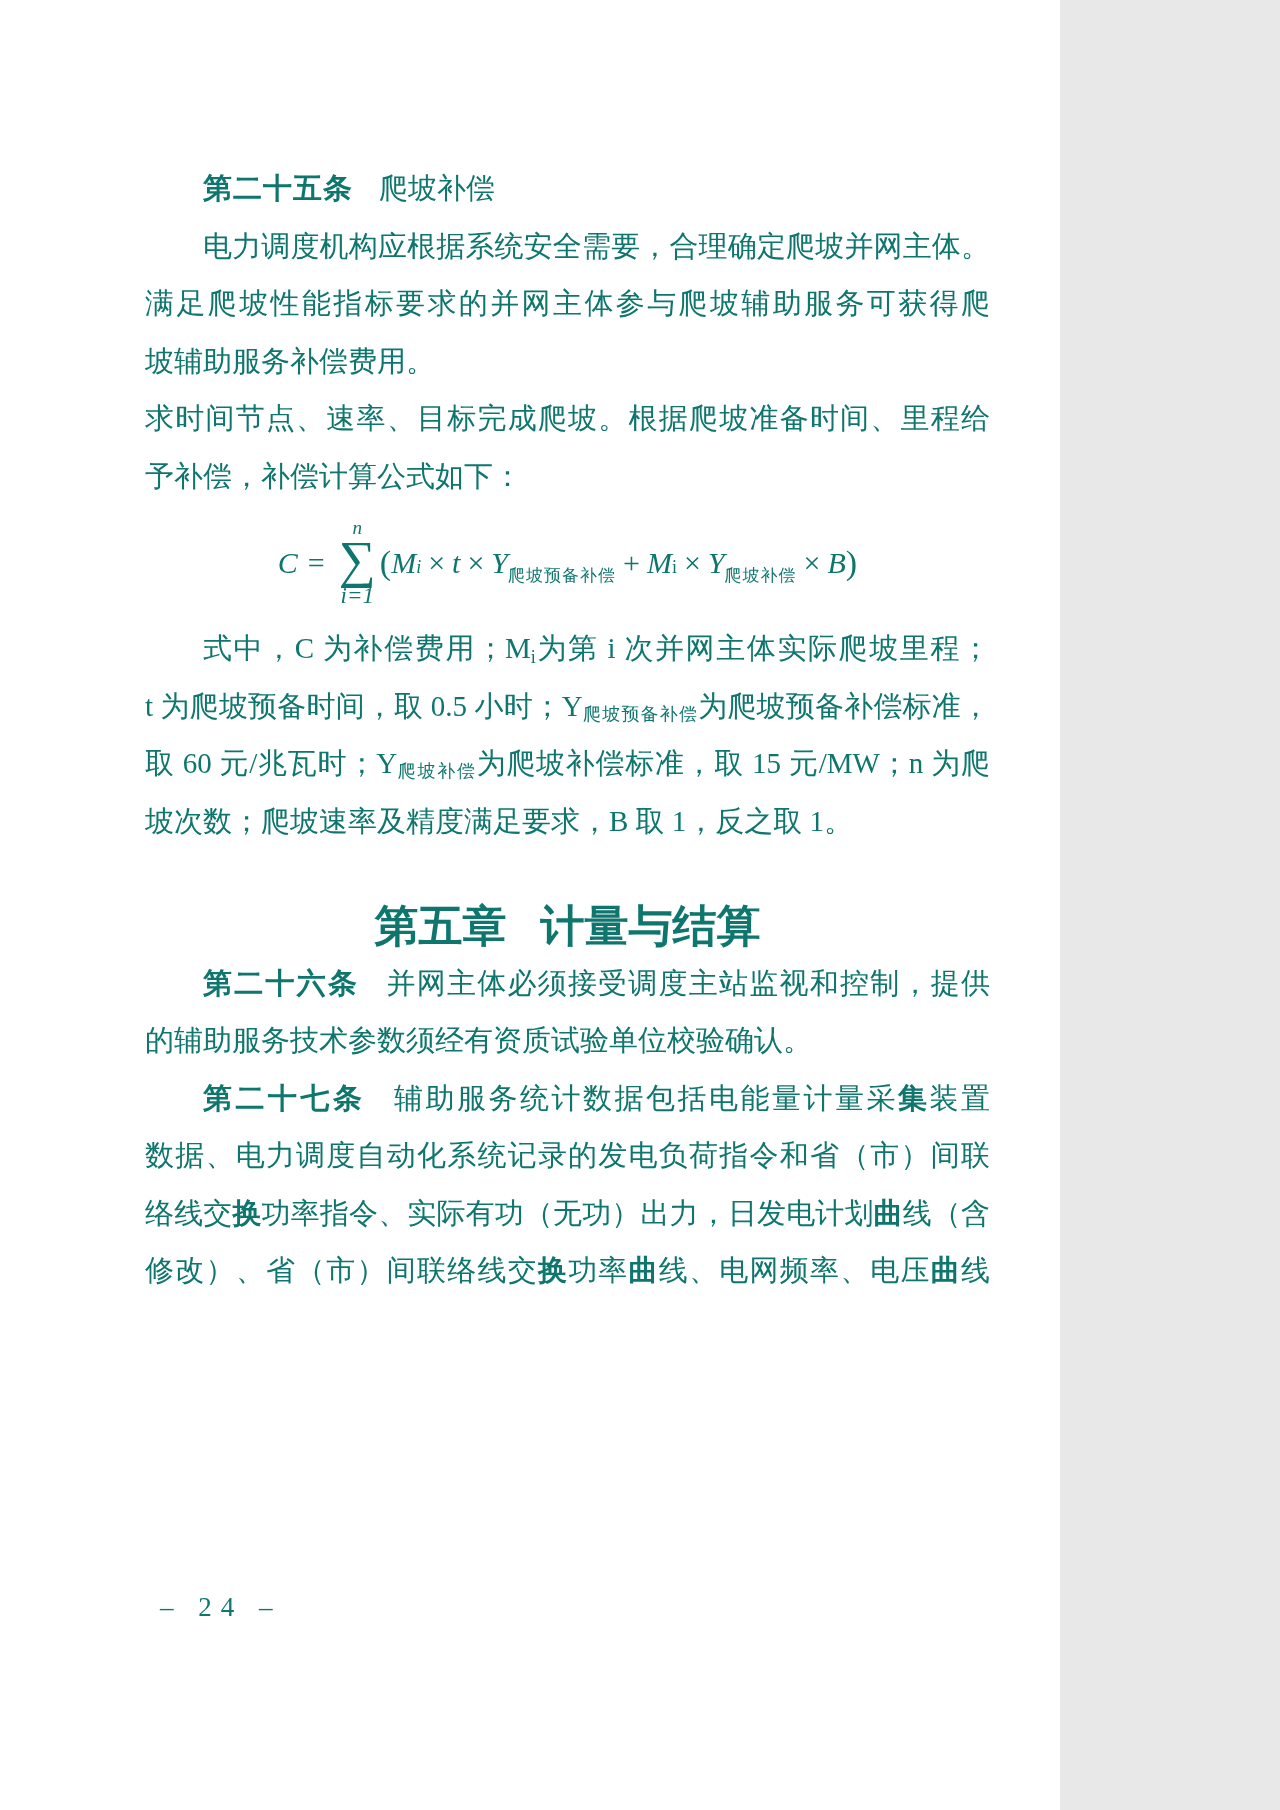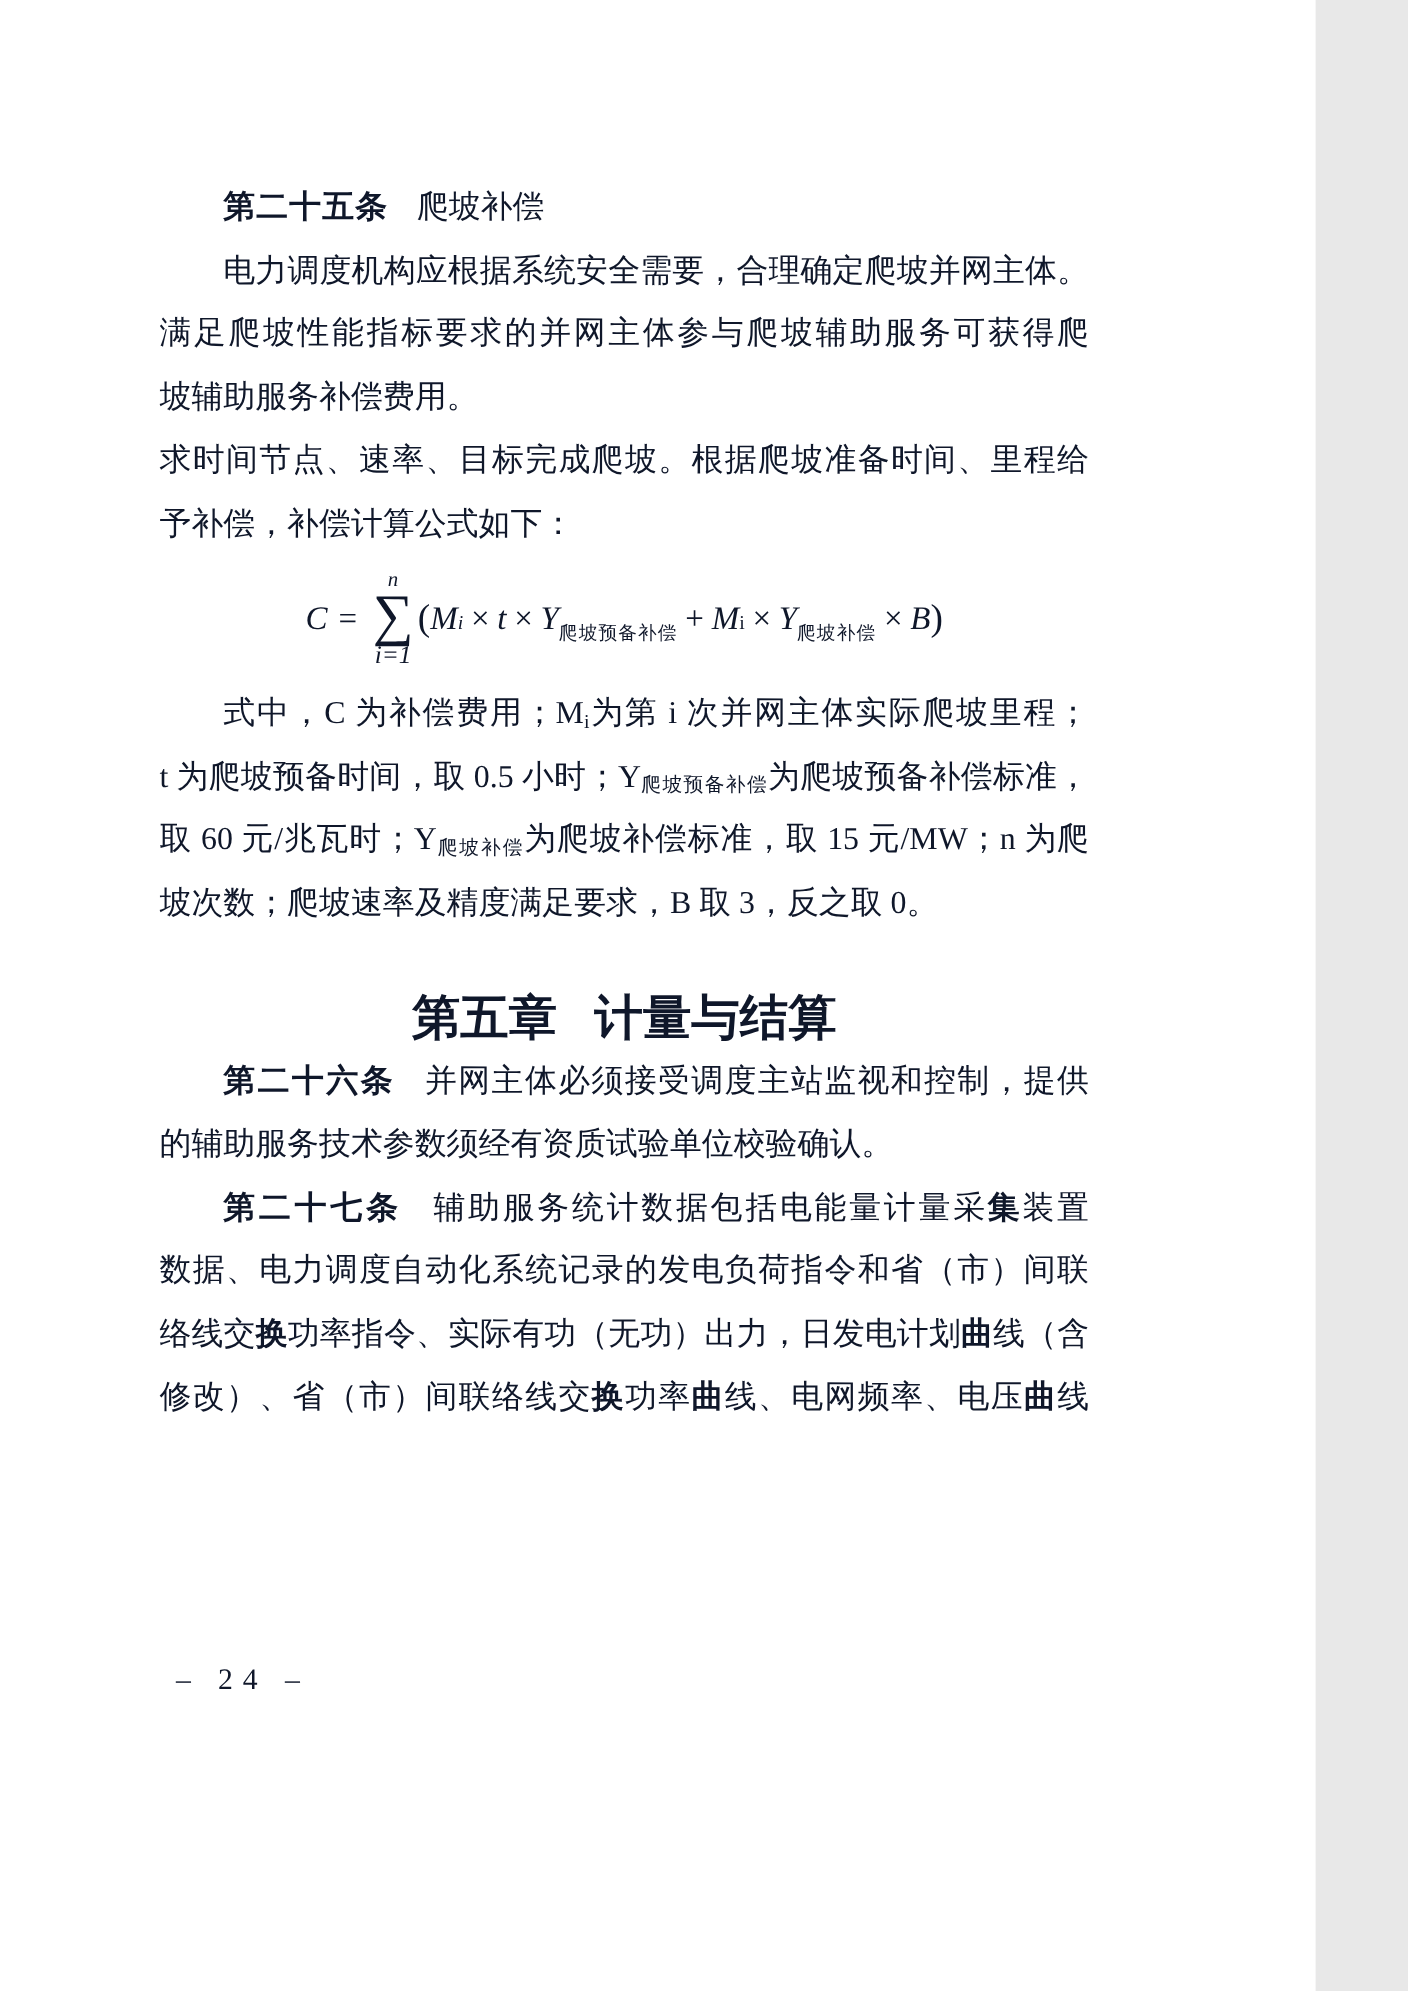--- a/index.html
+++ b/index.html
@@ -1,21 +1,21 @@
 <!DOCTYPE html>
 <html><head>
 <meta charset="utf-8">
 <style>
   html, body { margin: 0; padding: 0; background: #e8e8e8; }
   .page {
     position: relative;
-    width: 1196px;
+    width: 1060px;
     height: 1810px;
     background: #ffffff;
-    color: #0f172a;
+    color: #0f766e;
     font-family: "Liberation Serif", "DejaVu Serif", serif;
     overflow: hidden;
   }
   .content {
     position: absolute;
     left: 145px;
     top: 160px;
     width: 845px;
     font-size: 29px;
   }
@@ -88,21 +88,21 @@
     font-weight: bold;
     font-size: 44px;
     white-space: nowrap;
   }
   .chap-gap { display: inline-block; width: 34px; }
   .spacer { height: 47px; }
   
   .footer {
     position: absolute;
     left: 160px;
-    top: 1511px;
+    top: 1592px;
     font-size: 27px;
     letter-spacing: 9px;
     font-family: "Liberation Serif", "DejaVu Serif", serif;
   }
 </style>
 </head>
 <body>
 
 <div class="page">
   <div class="content">
@@ -155,21 +155,21 @@
 
     <div class="line indent fill">
       <span>式中，C 为补偿费用；M</span><sub class="var-i">i</sub><span>为第 i 次并网主体实际爬坡里程；</span>
     </div>
     <div class="line fill">
       <span>t 为爬坡预备时间，取 0.5 小时；Y</span><span class="sub-cjk">爬坡预备补偿</span><span>为爬坡预备补偿标准，</span>
     </div>
     <div class="line fill">
       <span>取 60 元/兆瓦时；Y</span><span class="sub-cjk">爬坡补偿</span><span>为爬坡补偿标准，取 15 元/MW；n 为爬</span>
     </div>
-    <div class="line">坡次数；爬坡速率及精度满足要求，B 取 3，反之取 0。</div>
+    <div class="line">坡次数；爬坡速率及精度满足要求，B 取 1，反之取 1。</div>
 
     <div class="spacer"></div>
 
     <div class="chapter-line">
       <span>第五章</span><span class="chap-gap"></span><span>计量与结算</span>
     </div>
 
     <div class="line indent fill">
       <span class="art-num">第二十六条</span><span class="num-gap"></span><span>并网主体必须接受调度主站监视和控制，提供</span>
     </div>

